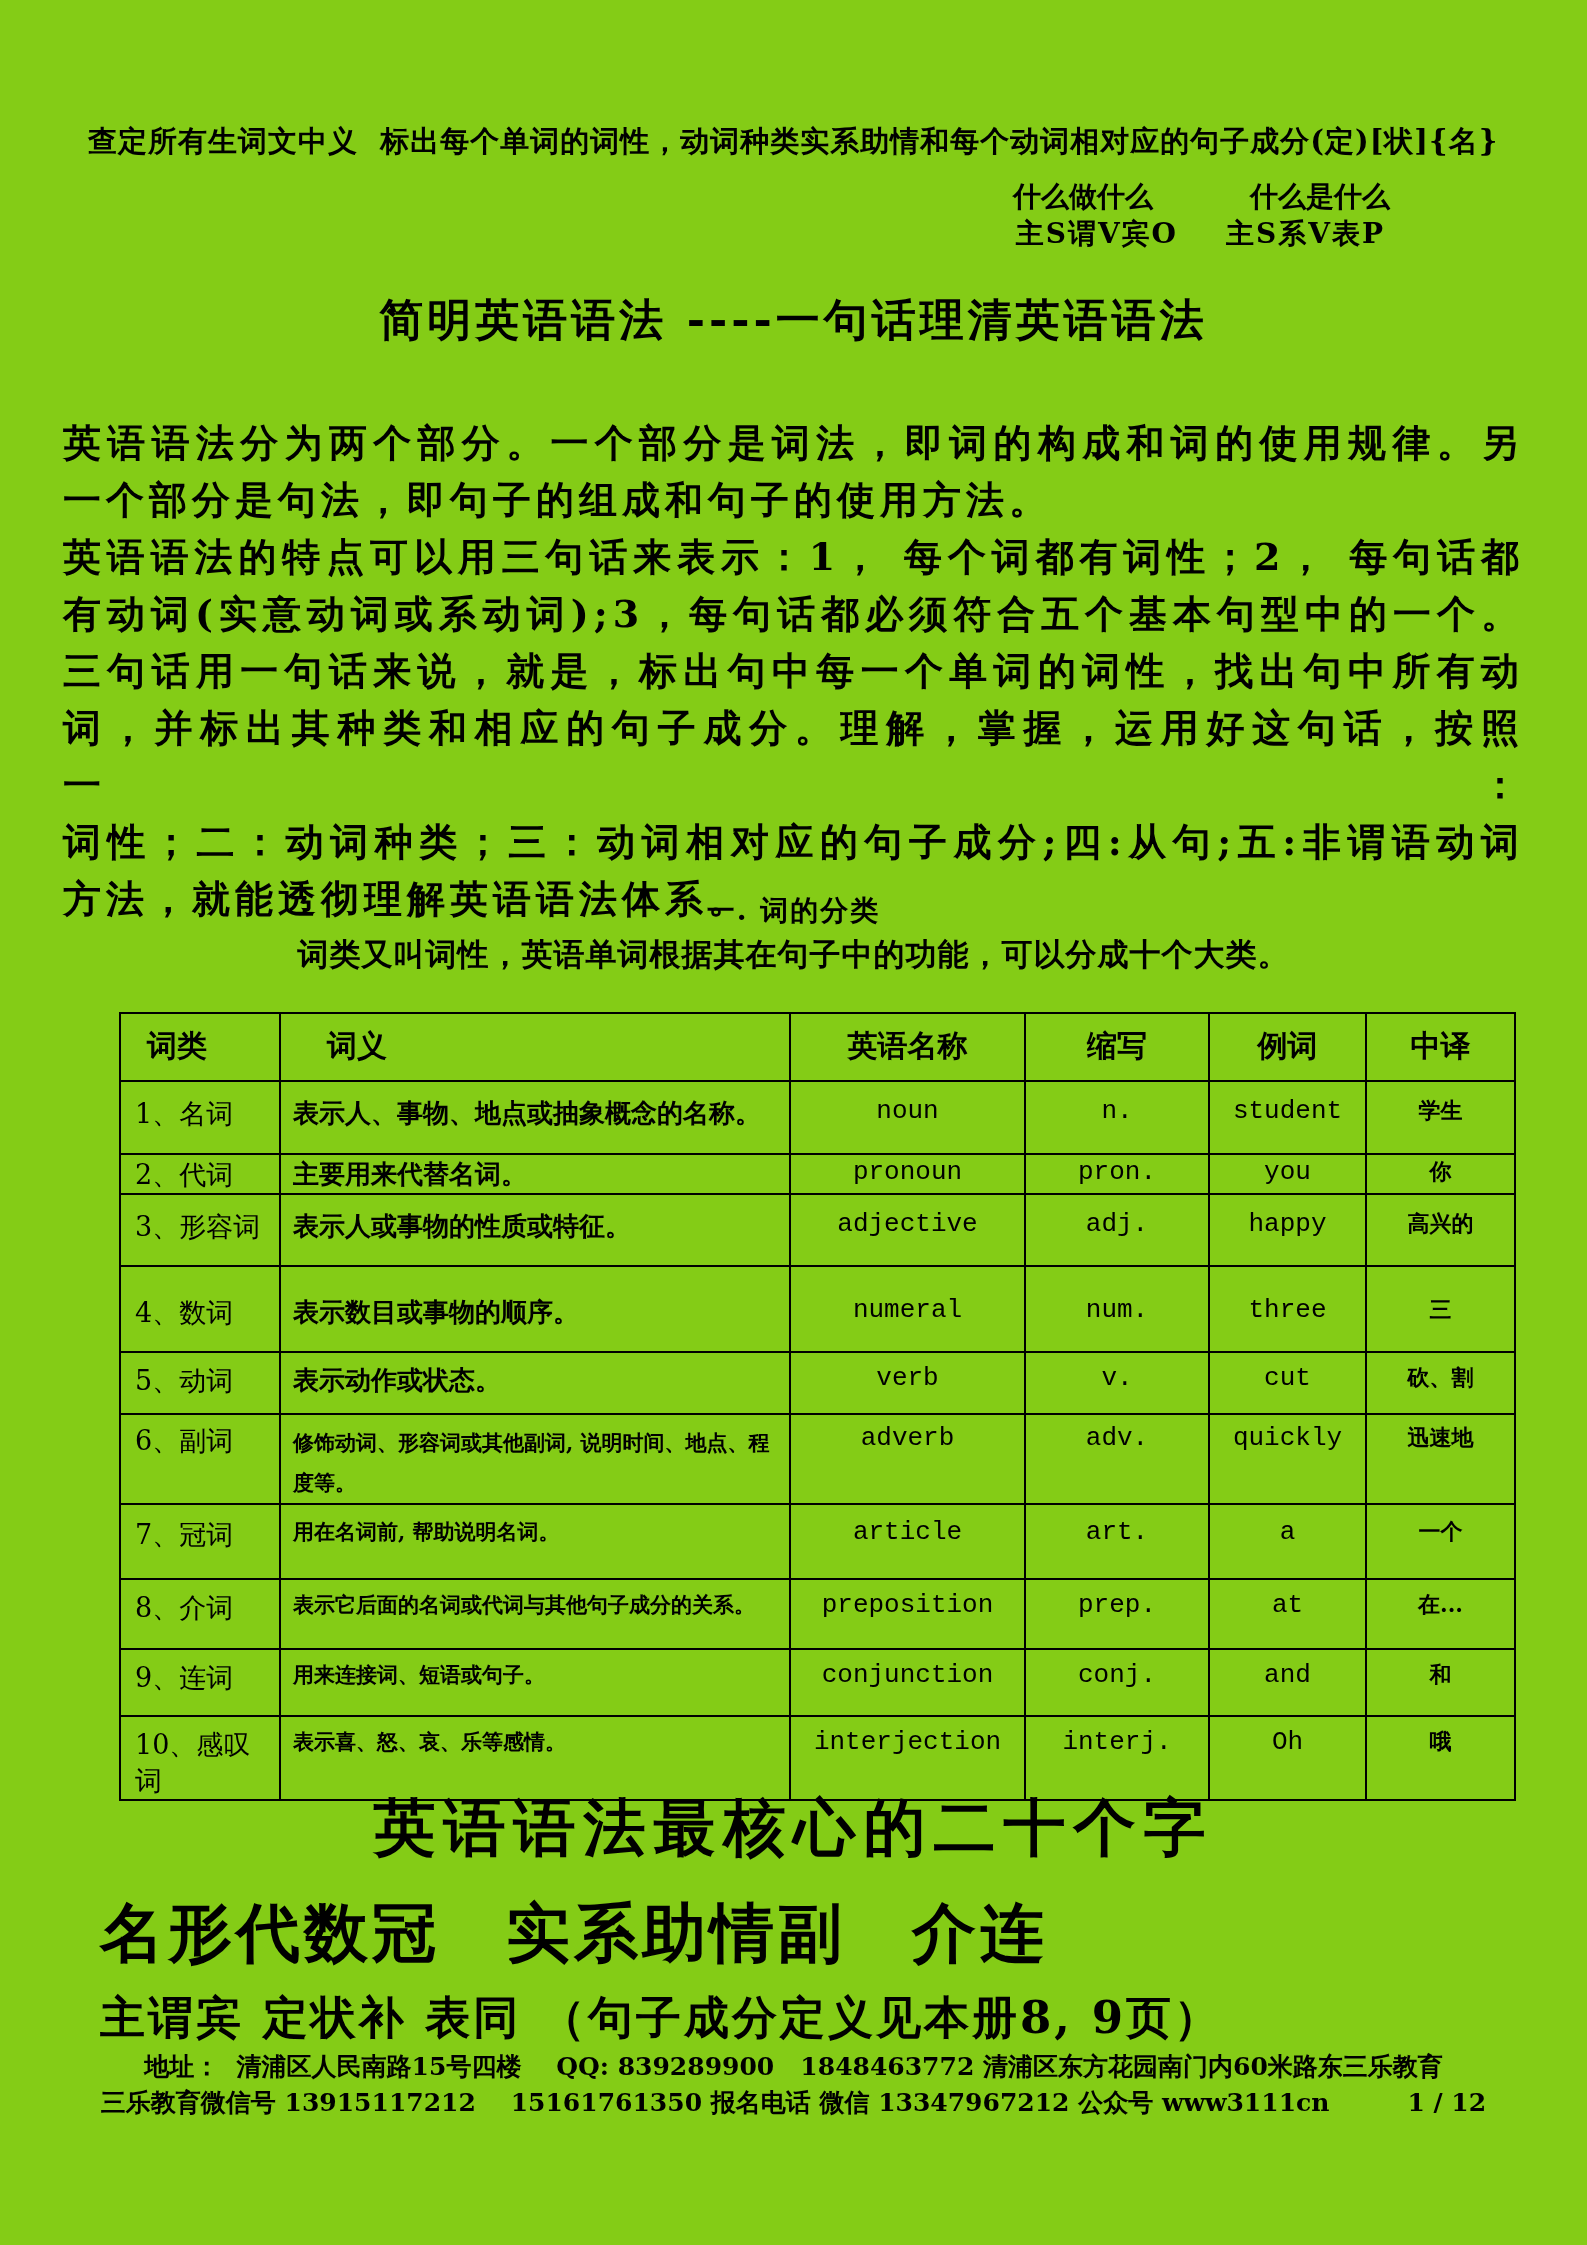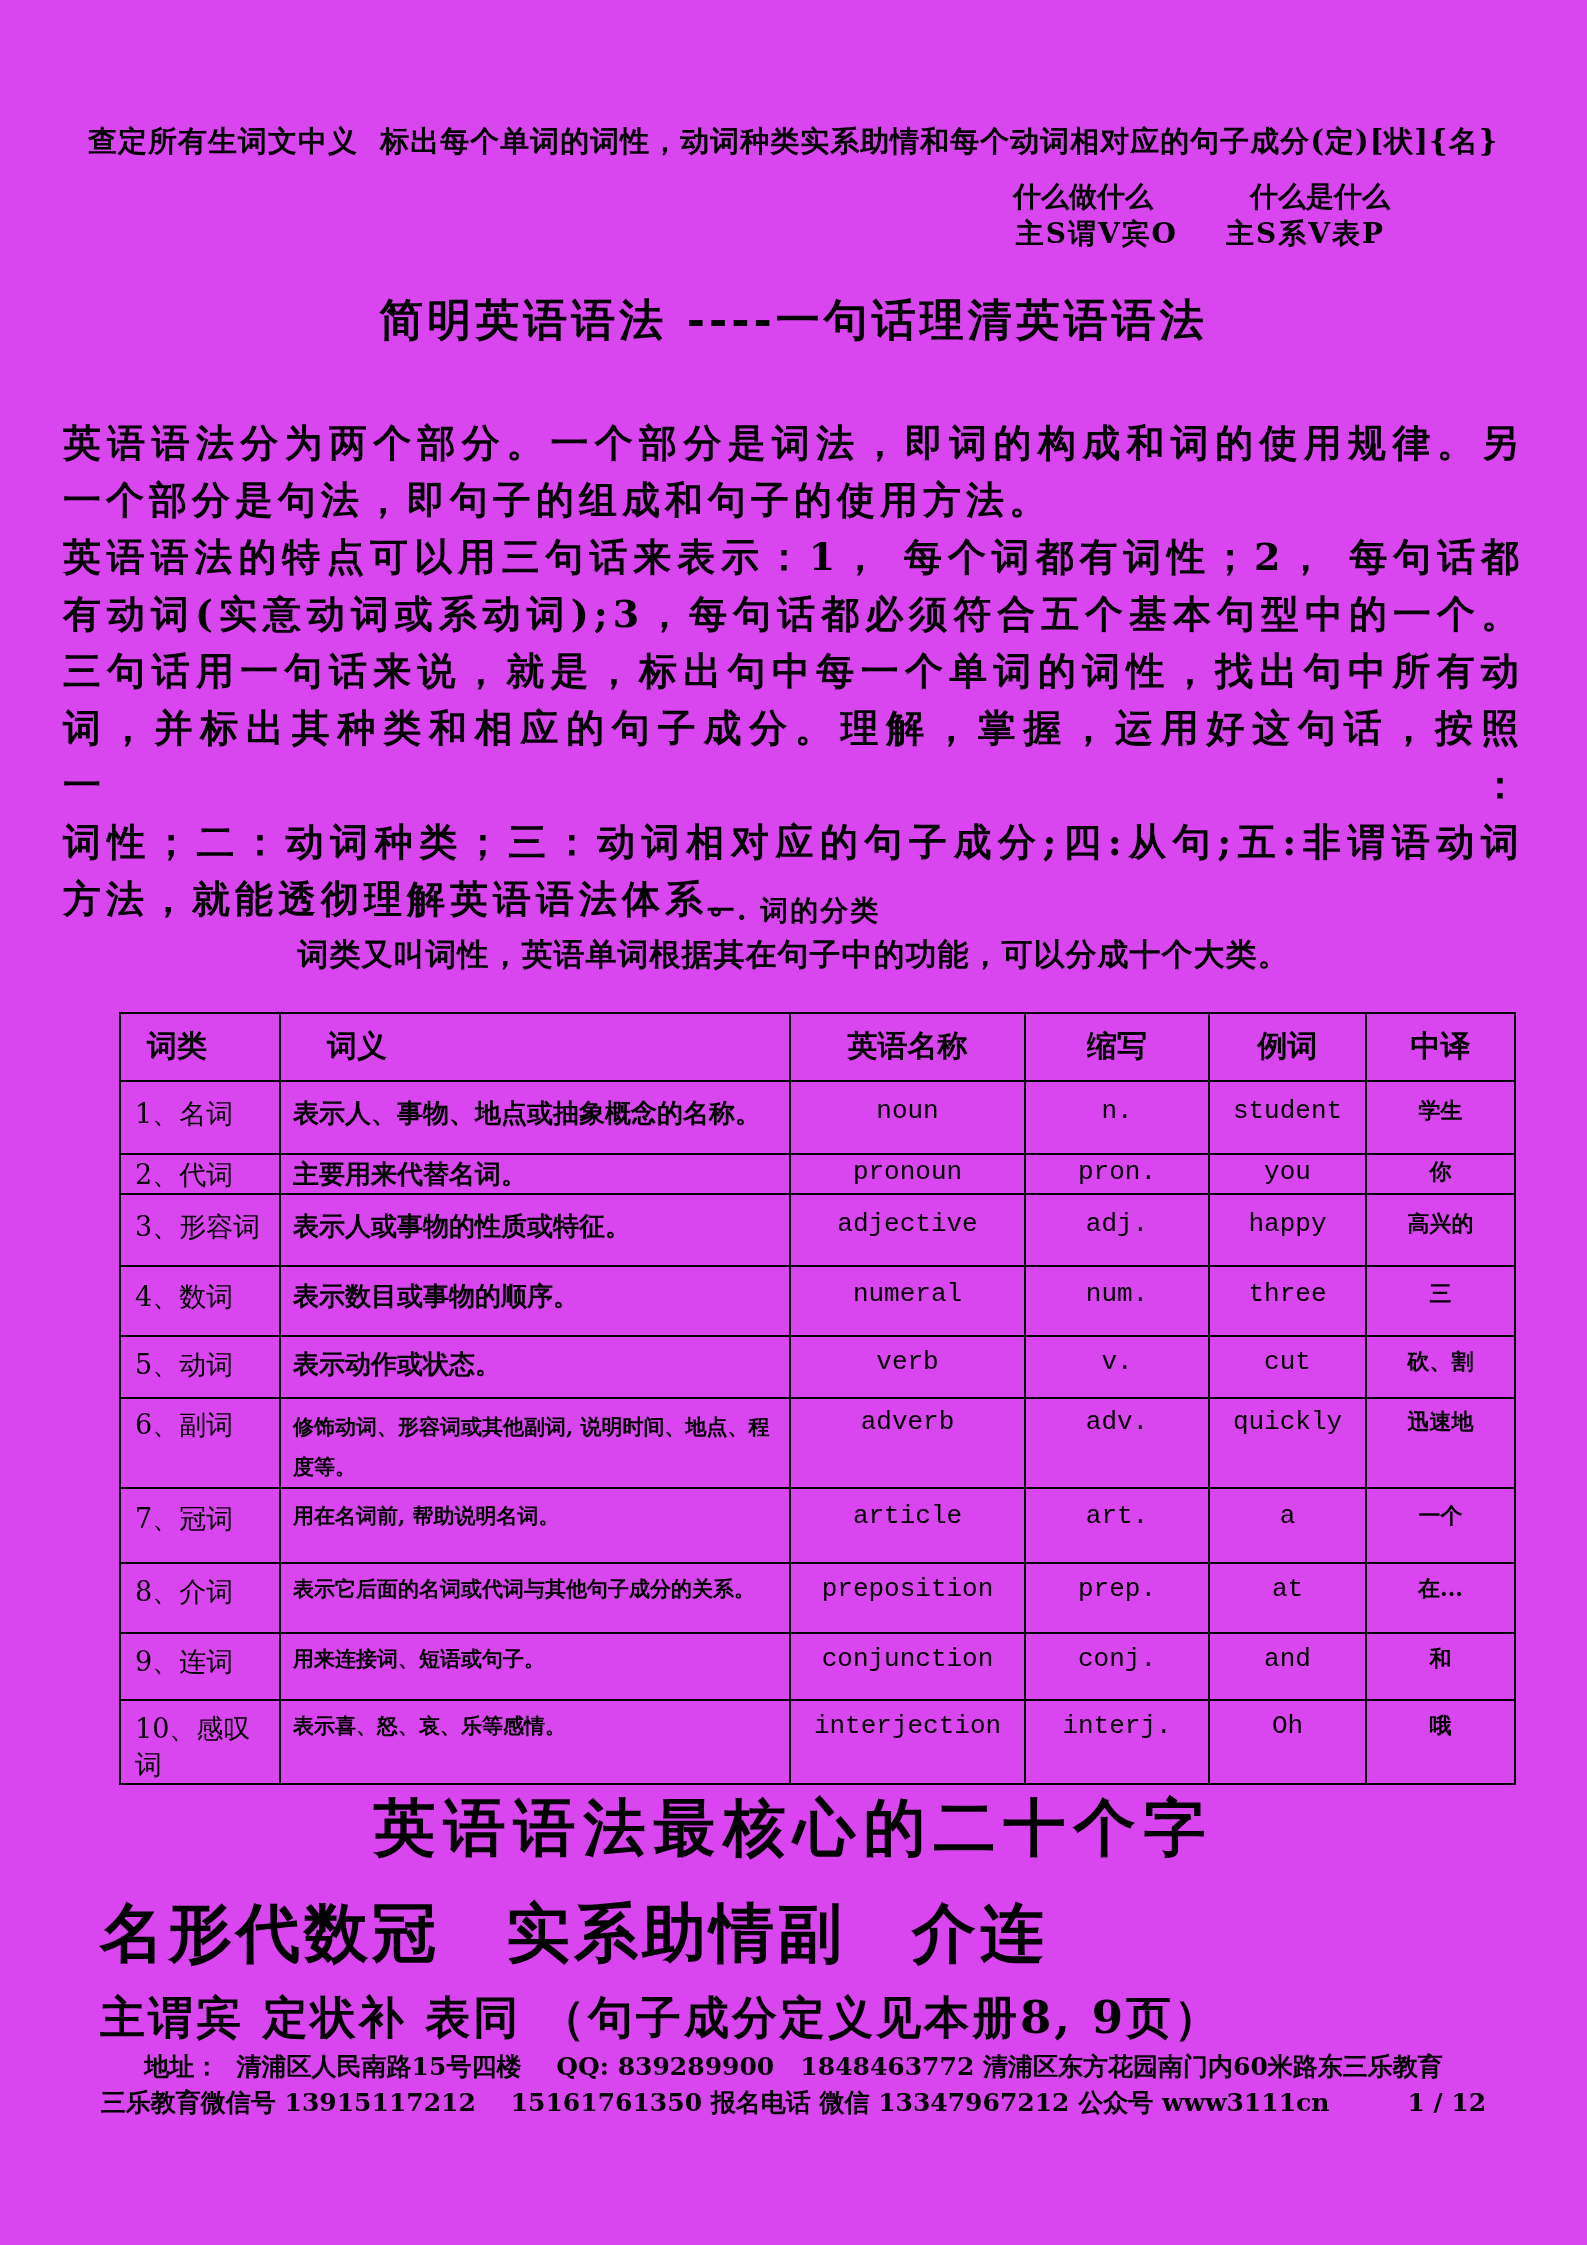--- a/index.html
+++ b/index.html
@@ -1,17 +1,17 @@
 <!DOCTYPE html>
 <html><head>
 <meta charset="utf-8">
 <style>
   html,body{margin:0;padding:0;background:#888;}
   .page{
-    position:relative;width:1587px;height:2245px;background:#d946ef;
+    position:relative;width:1587px;height:2245px;background:#84cc16;
     font-family:"DejaVu Serif", serif;color:#000;overflow:hidden;
   }
   .pre{white-space:pre;}
   .abs{position:absolute;}
 
   
   .topnote1{top:122px;left:88px;font-size:29px;font-weight:bold;letter-spacing:1px;}
   .topnote2{top:178px;right:197px;display:flex;gap:97px;font-size:28px;font-weight:bold;}
   .topnote3{top:215px;right:202px;display:flex;gap:48px;font-size:28px;font-weight:bold;letter-spacing:2px;}
 
@@ -37,21 +37,21 @@
   .c2{text-align:left;padding-left:12px !important;font-weight:bold;}
   tr.thead .c2{padding-left:46px !important;}
   .m-big{font-size:26px;}
   .m-small{font-size:21px;line-height:30px;}
   .c3,.c4,.c5{text-align:center;font-family:"Liberation Mono", monospace;font-size:26px;font-weight:normal;}
   tr.thead .c3,tr.thead .c4,tr.thead .c5{font-family:"DejaVu Serif", serif;}
   .c6{text-align:center;font-size:22px;font-weight:bold;}
   tr.r1 td{height:57px;padding-top:14px;}
   tr.r2 td{height:30px;padding-top:2px;}
   tr.r3 td{height:56px;padding-top:14px;}
-  tr.r4 td{height:56px;padding-top:12px;border-radius:10px;}
+  tr.r4 td{height:56px;padding-top:28px;border-radius:10px;}
   tr.r5 td{height:50px;padding-top:10px;}
   tr.r6 td{height:75px;padding-top:8px;}
   tr.r6 .c2{line-height:40px;border-radius:22px;}
   tr.r7 td{height:61px;padding-top:12px;}
   tr.r8 td{height:58px;padding-top:10px;}
   tr.r9 td{height:55px;padding-top:10px;}
   tr.r10 td{height:67px;padding-top:10px;}
 
   
   .bigh{top:1786px;left:0;width:100%;text-align:center;font-size:62px;font-weight:bold;letter-spacing:8px;}

